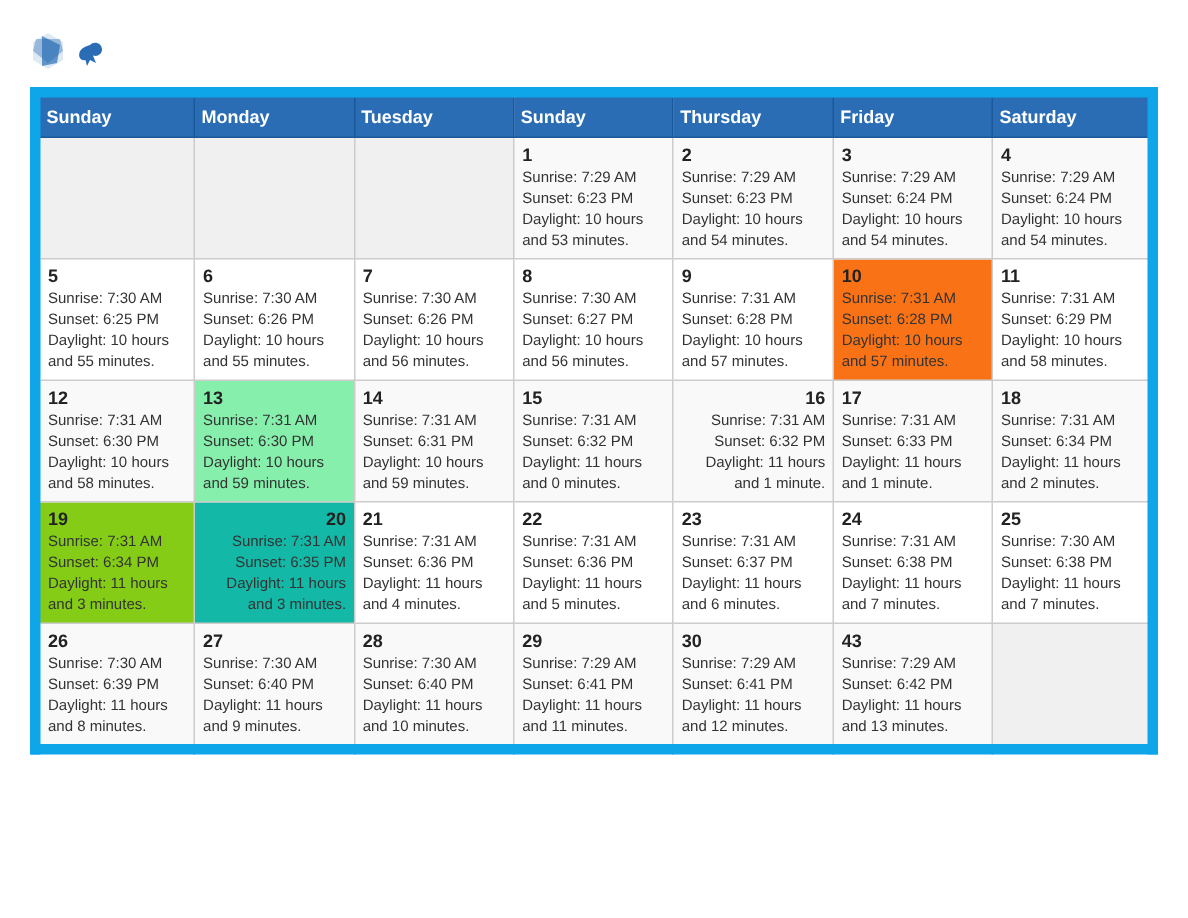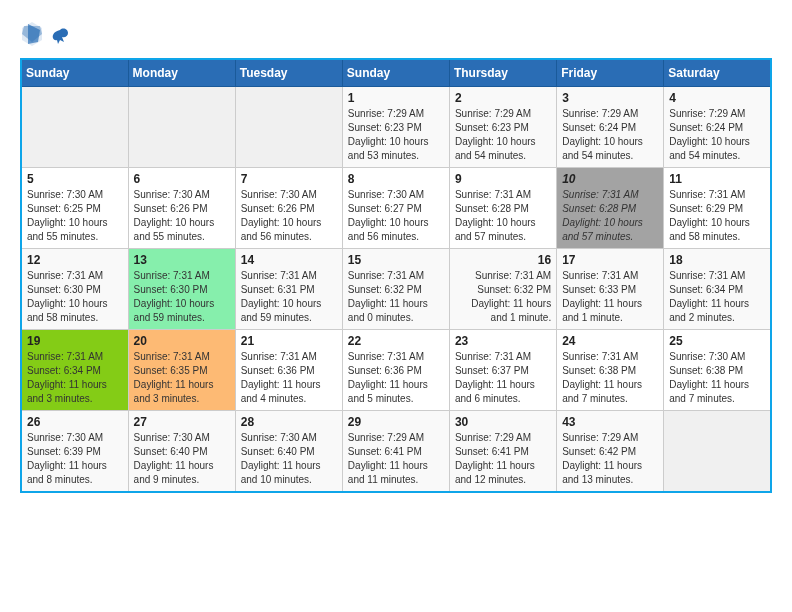--- a/index.html
+++ b/index.html
@@ -46,21 +46,21 @@
       color: #222;
       line-height: 1.1;
     }
     .calendar-subtitle {
       font-size: 16px;
       color: #444;
     }
     .calendar {
       width: 100%;
       border-collapse: collapse;
-      border: 2px solid #0ea5e9;
+      border: 7px solid #0ea5e9;
     }
     .calendar th {
       background-color: #2a6db5;
       color: #fff;
       font-size: 12px;
       font-weight: bold;
       padding: 6px 4px;
       text-align: left;
       border: 1px solid #1a5a9a;
     }
@@ -196,21 +196,21 @@
 Daylight: 10 hours
 and 56 minutes.</div>
         </td>
         <td style="background: rgb(255, 255, 255);">
           <span class="day-number">9</span>
           <div class="day-info" style="white-space: pre-line;">Sunrise: 7:31 AM
 Sunset: 6:28 PM
 Daylight: 10 hours
 and 57 minutes.</div>
         </td>
-        <td style="background: #a3a3a3; font-style: italic;">
+        <td style="background: #f97316;">
           <span class="day-number">10</span>
           <div class="day-info" style="white-space: pre-line;">Sunrise: 7:31 AM
 Sunset: 6:28 PM
 Daylight: 10 hours
 and 57 minutes.</div>
         </td>
         <td style="background: rgb(255, 255, 255);">
           <span class="day-number">11</span>
           <div class="day-info" style="white-space: pre-line;">Sunrise: 7:31 AM
 Sunset: 6:29 PM
@@ -270,21 +270,21 @@
         </td>
       </tr>
       <tr>
         <td style="background: #84cc16;">
           <span class="day-number">19</span>
           <div class="day-info" style="white-space: pre-line;">Sunrise: 7:31 AM
 Sunset: 6:34 PM
 Daylight: 11 hours
 and 3 minutes.</div>
         </td>
-        <td style="background: #fdba74;">
+        <td style="background: #14b8a6; text-align: right;">
           <span class="day-number">20</span>
           <div class="day-info" style="white-space: pre-line;">Sunrise: 7:31 AM
 Sunset: 6:35 PM
 Daylight: 11 hours
 and 3 minutes.</div>
         </td>
         <td style="background: rgb(255, 255, 255);">
           <span class="day-number">21</span>
           <div class="day-info" style="white-space: pre-line;">Sunrise: 7:31 AM
 Sunset: 6:36 PM

